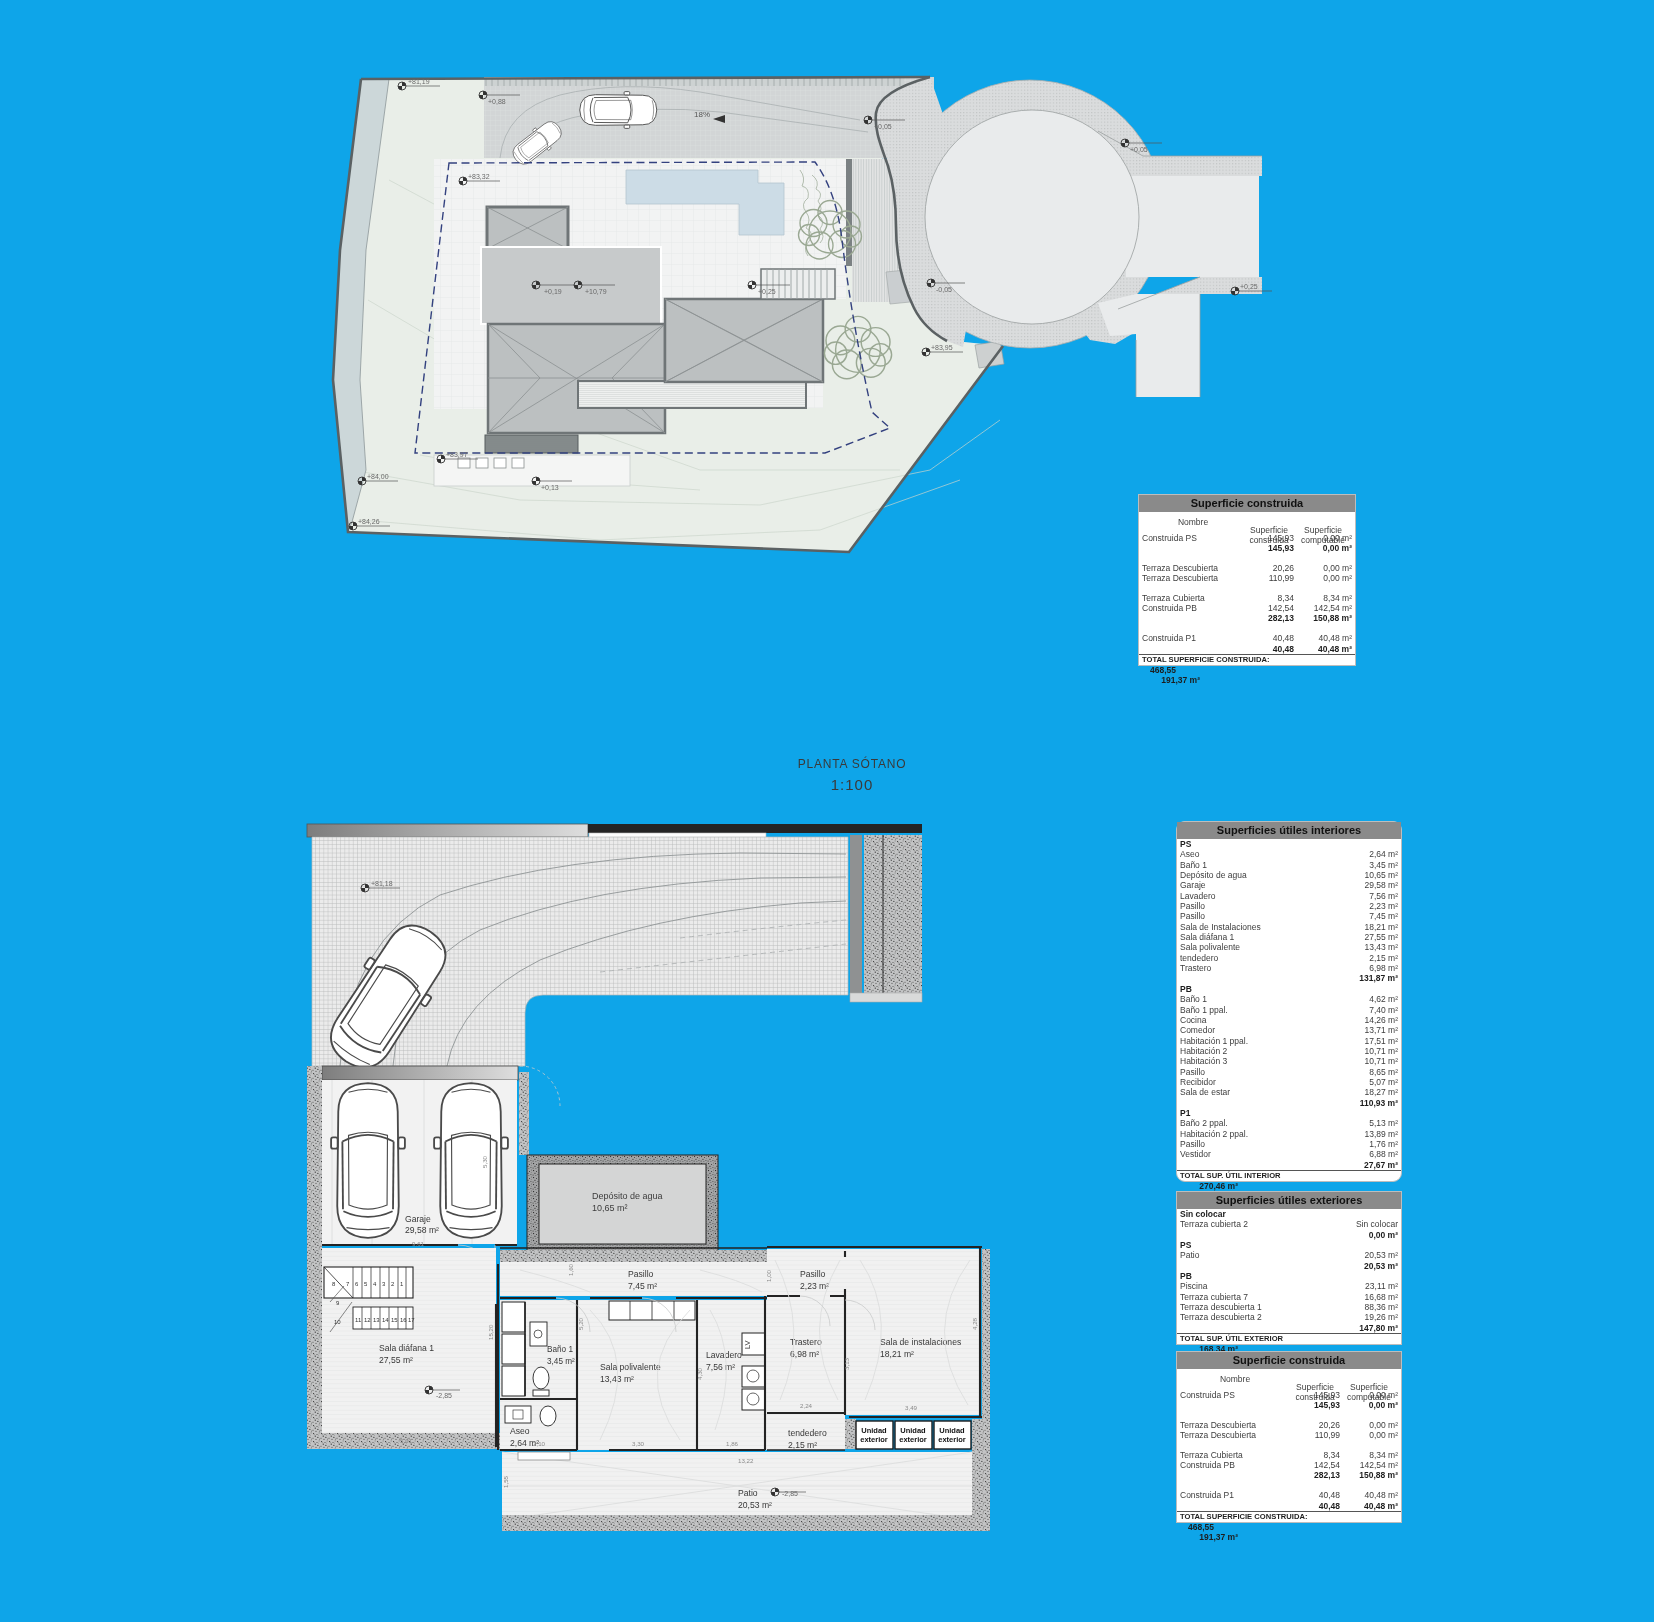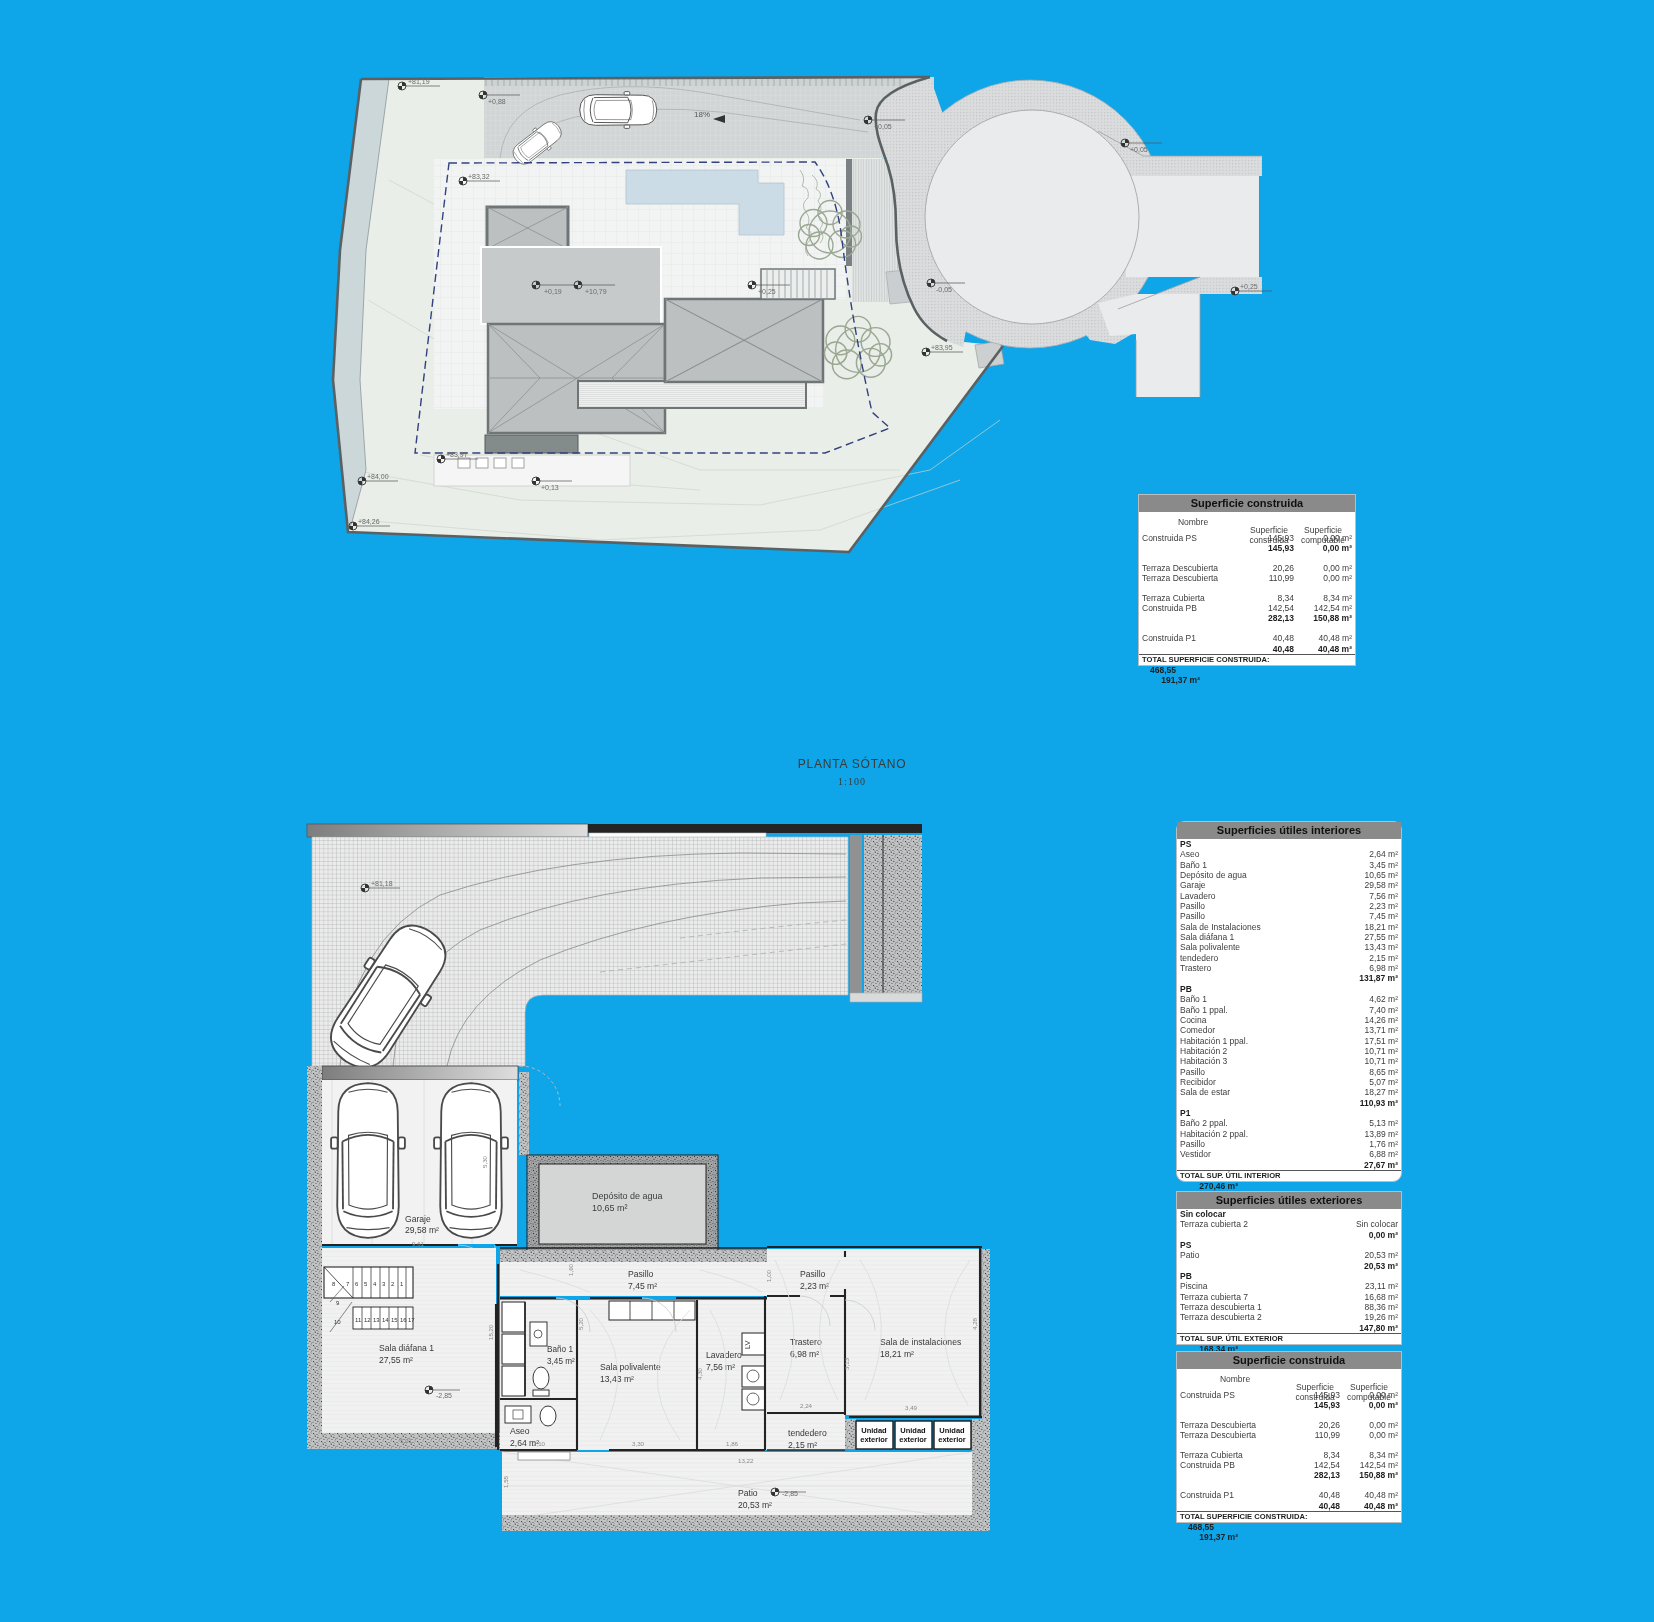--- a/index.html
+++ b/index.html
@@ -601,21 +601,21 @@
 <text transform="translate(977,1330) rotate(-90)" x="0" y="0">4,28</text>
 <text transform="translate(849,1370) rotate(-90)" x="0" y="0">3,13</text>
 <text transform="translate(487,1168) rotate(-90)" x="0" y="0">5,30</text>
 <text x="573" y="1276" transform="rotate(-90 573 1276)">1,60</text>
 </g>
 </g>
 </svg>
 
 
 <div class="ttl" style="left:752px;top:757px;width:200px;font-size:12px;letter-spacing:0.8px;">PLANTA SÓTANO</div>
-<div class="ttl" style="left:752px;top:776px;width:200px;font-size:10px;letter-spacing:1px;font-family:Liberation Serif, serif;">1:100</div>
+<div class="ttl" style="left:752px;top:776px;width:200px;font-size:15px;letter-spacing:1px;">1:100</div>
 
 
 <div class="tb tbad" style="left:1138px;top:494px;width:216px;">
 <div class="hd" style="height:17px;line-height:17px;">Superficie construida</div>
 <div class="ch">
         <span class="n">Nombre</span>
         <span class="v1">Superficie<br>construida</span>
         <span class="v2">Superficie<br>computable</span>
       </div>
 <div class="r">

